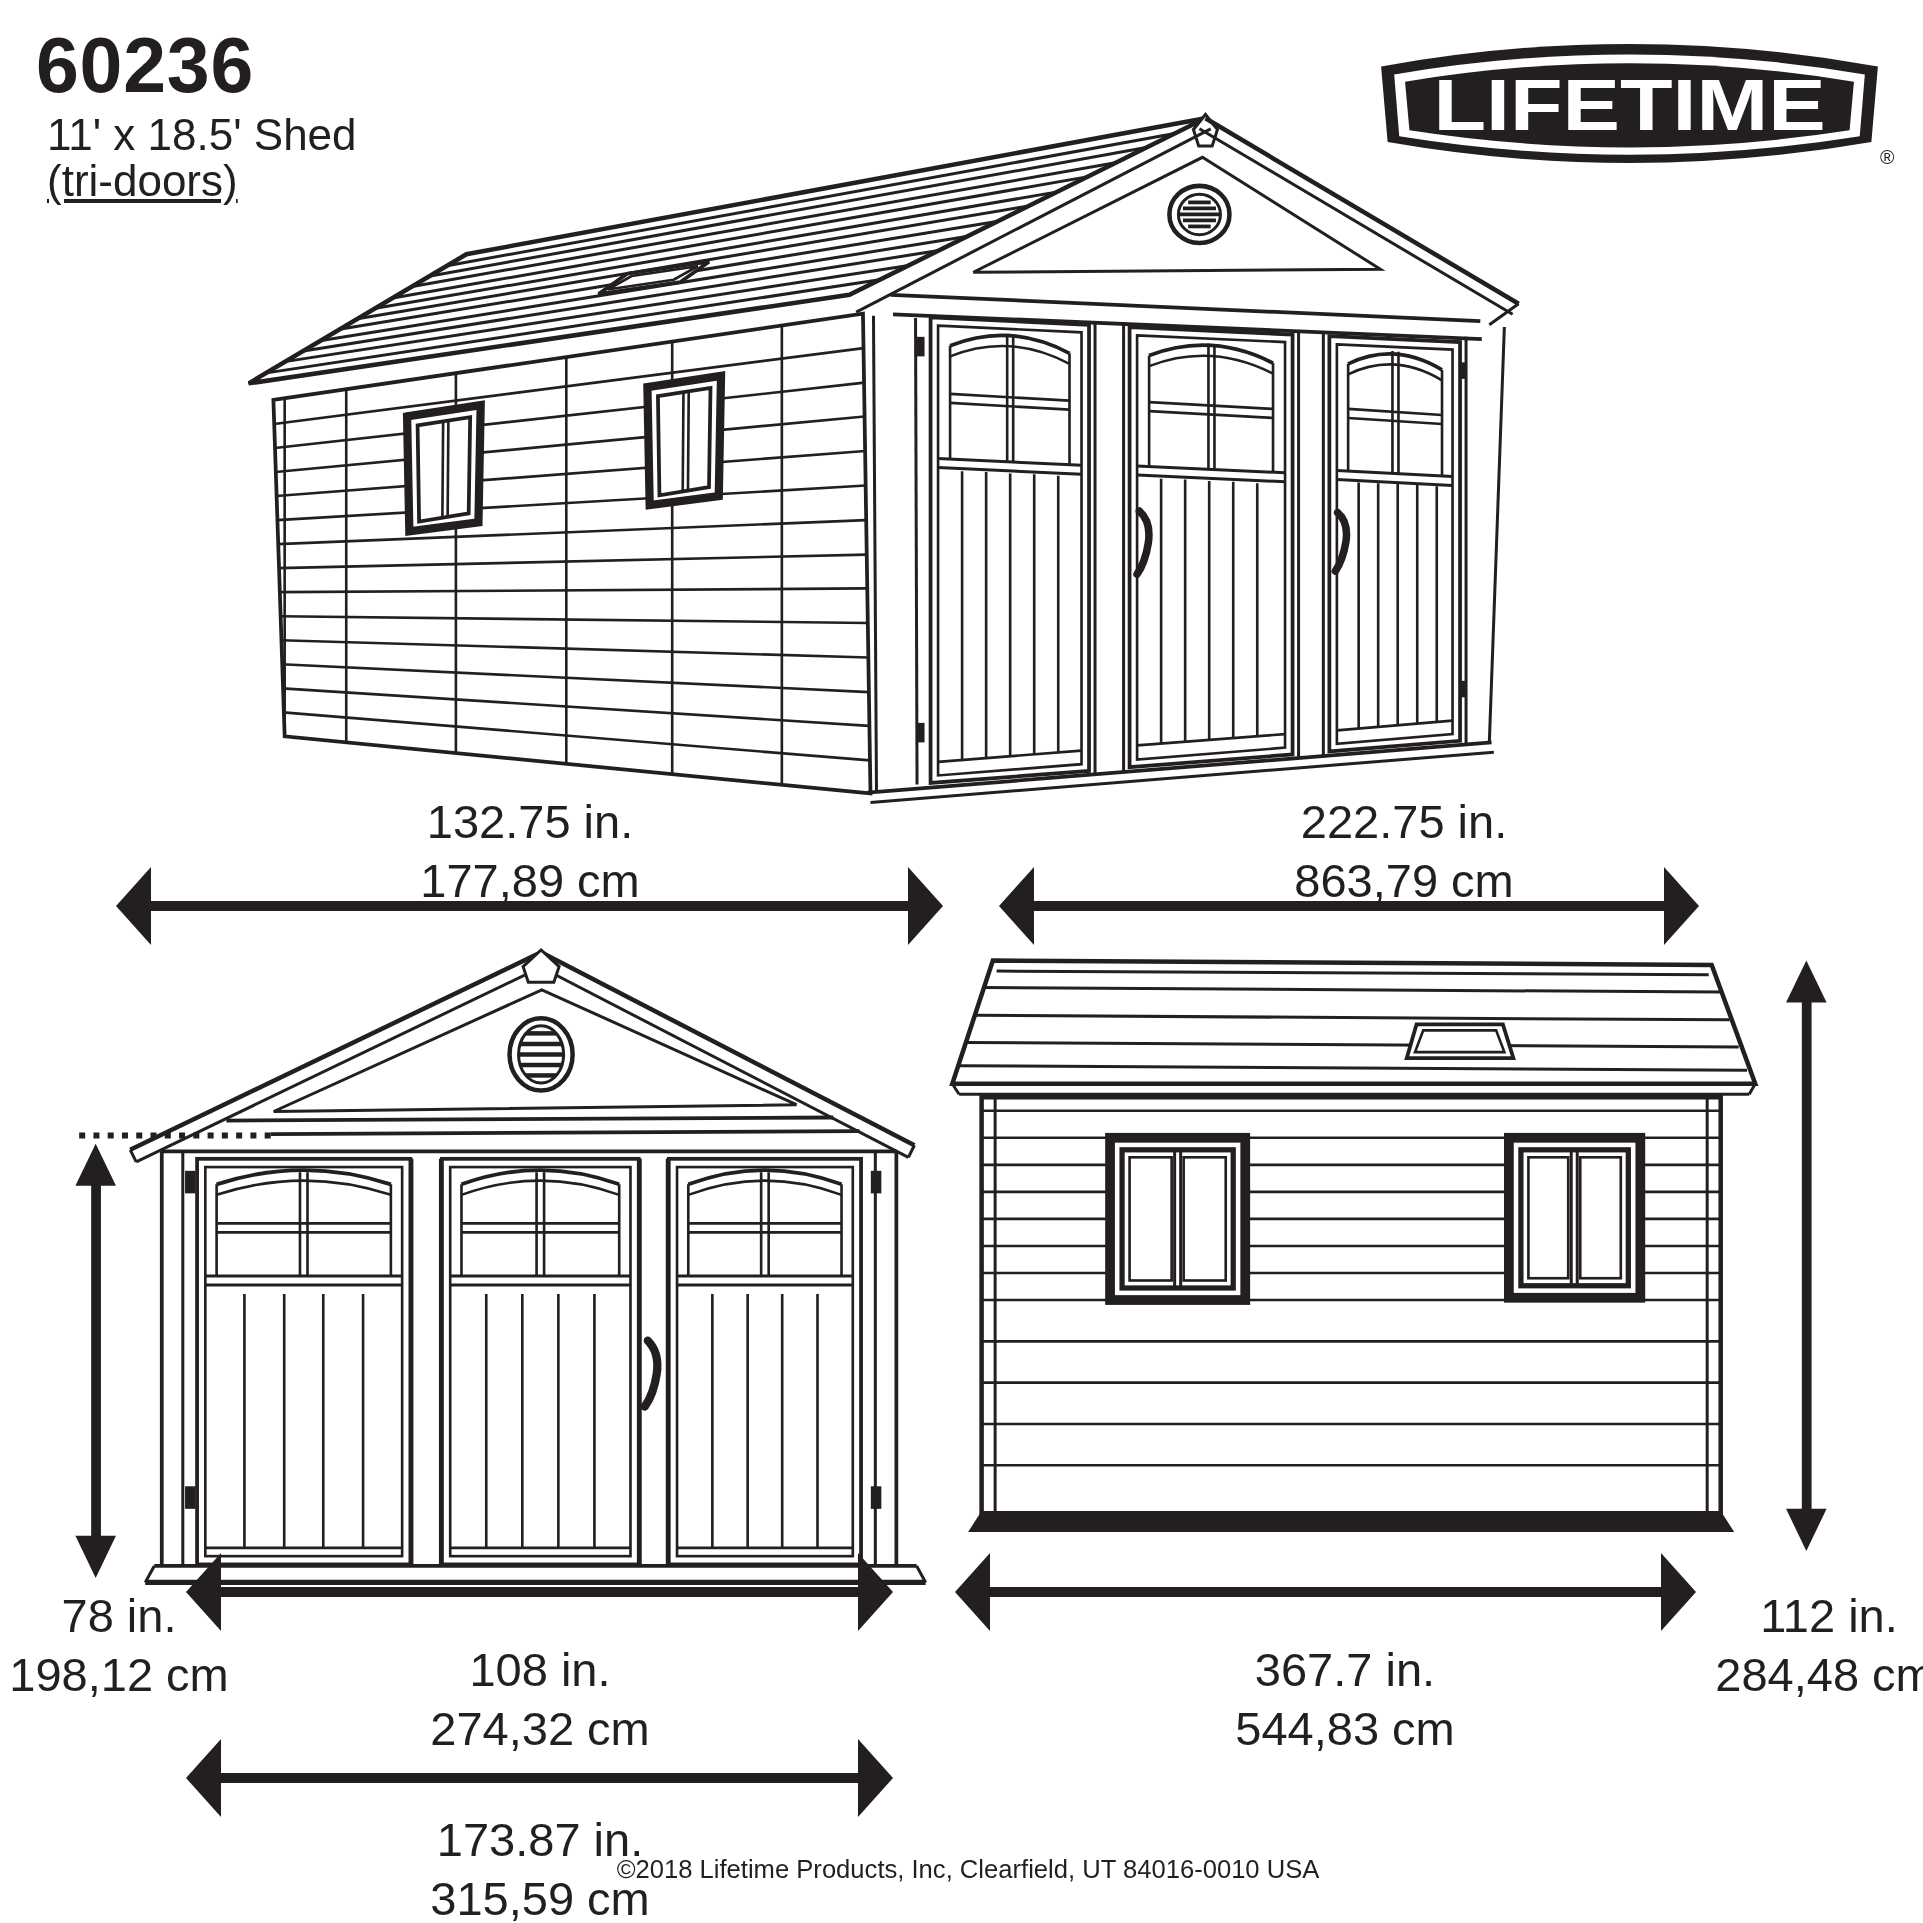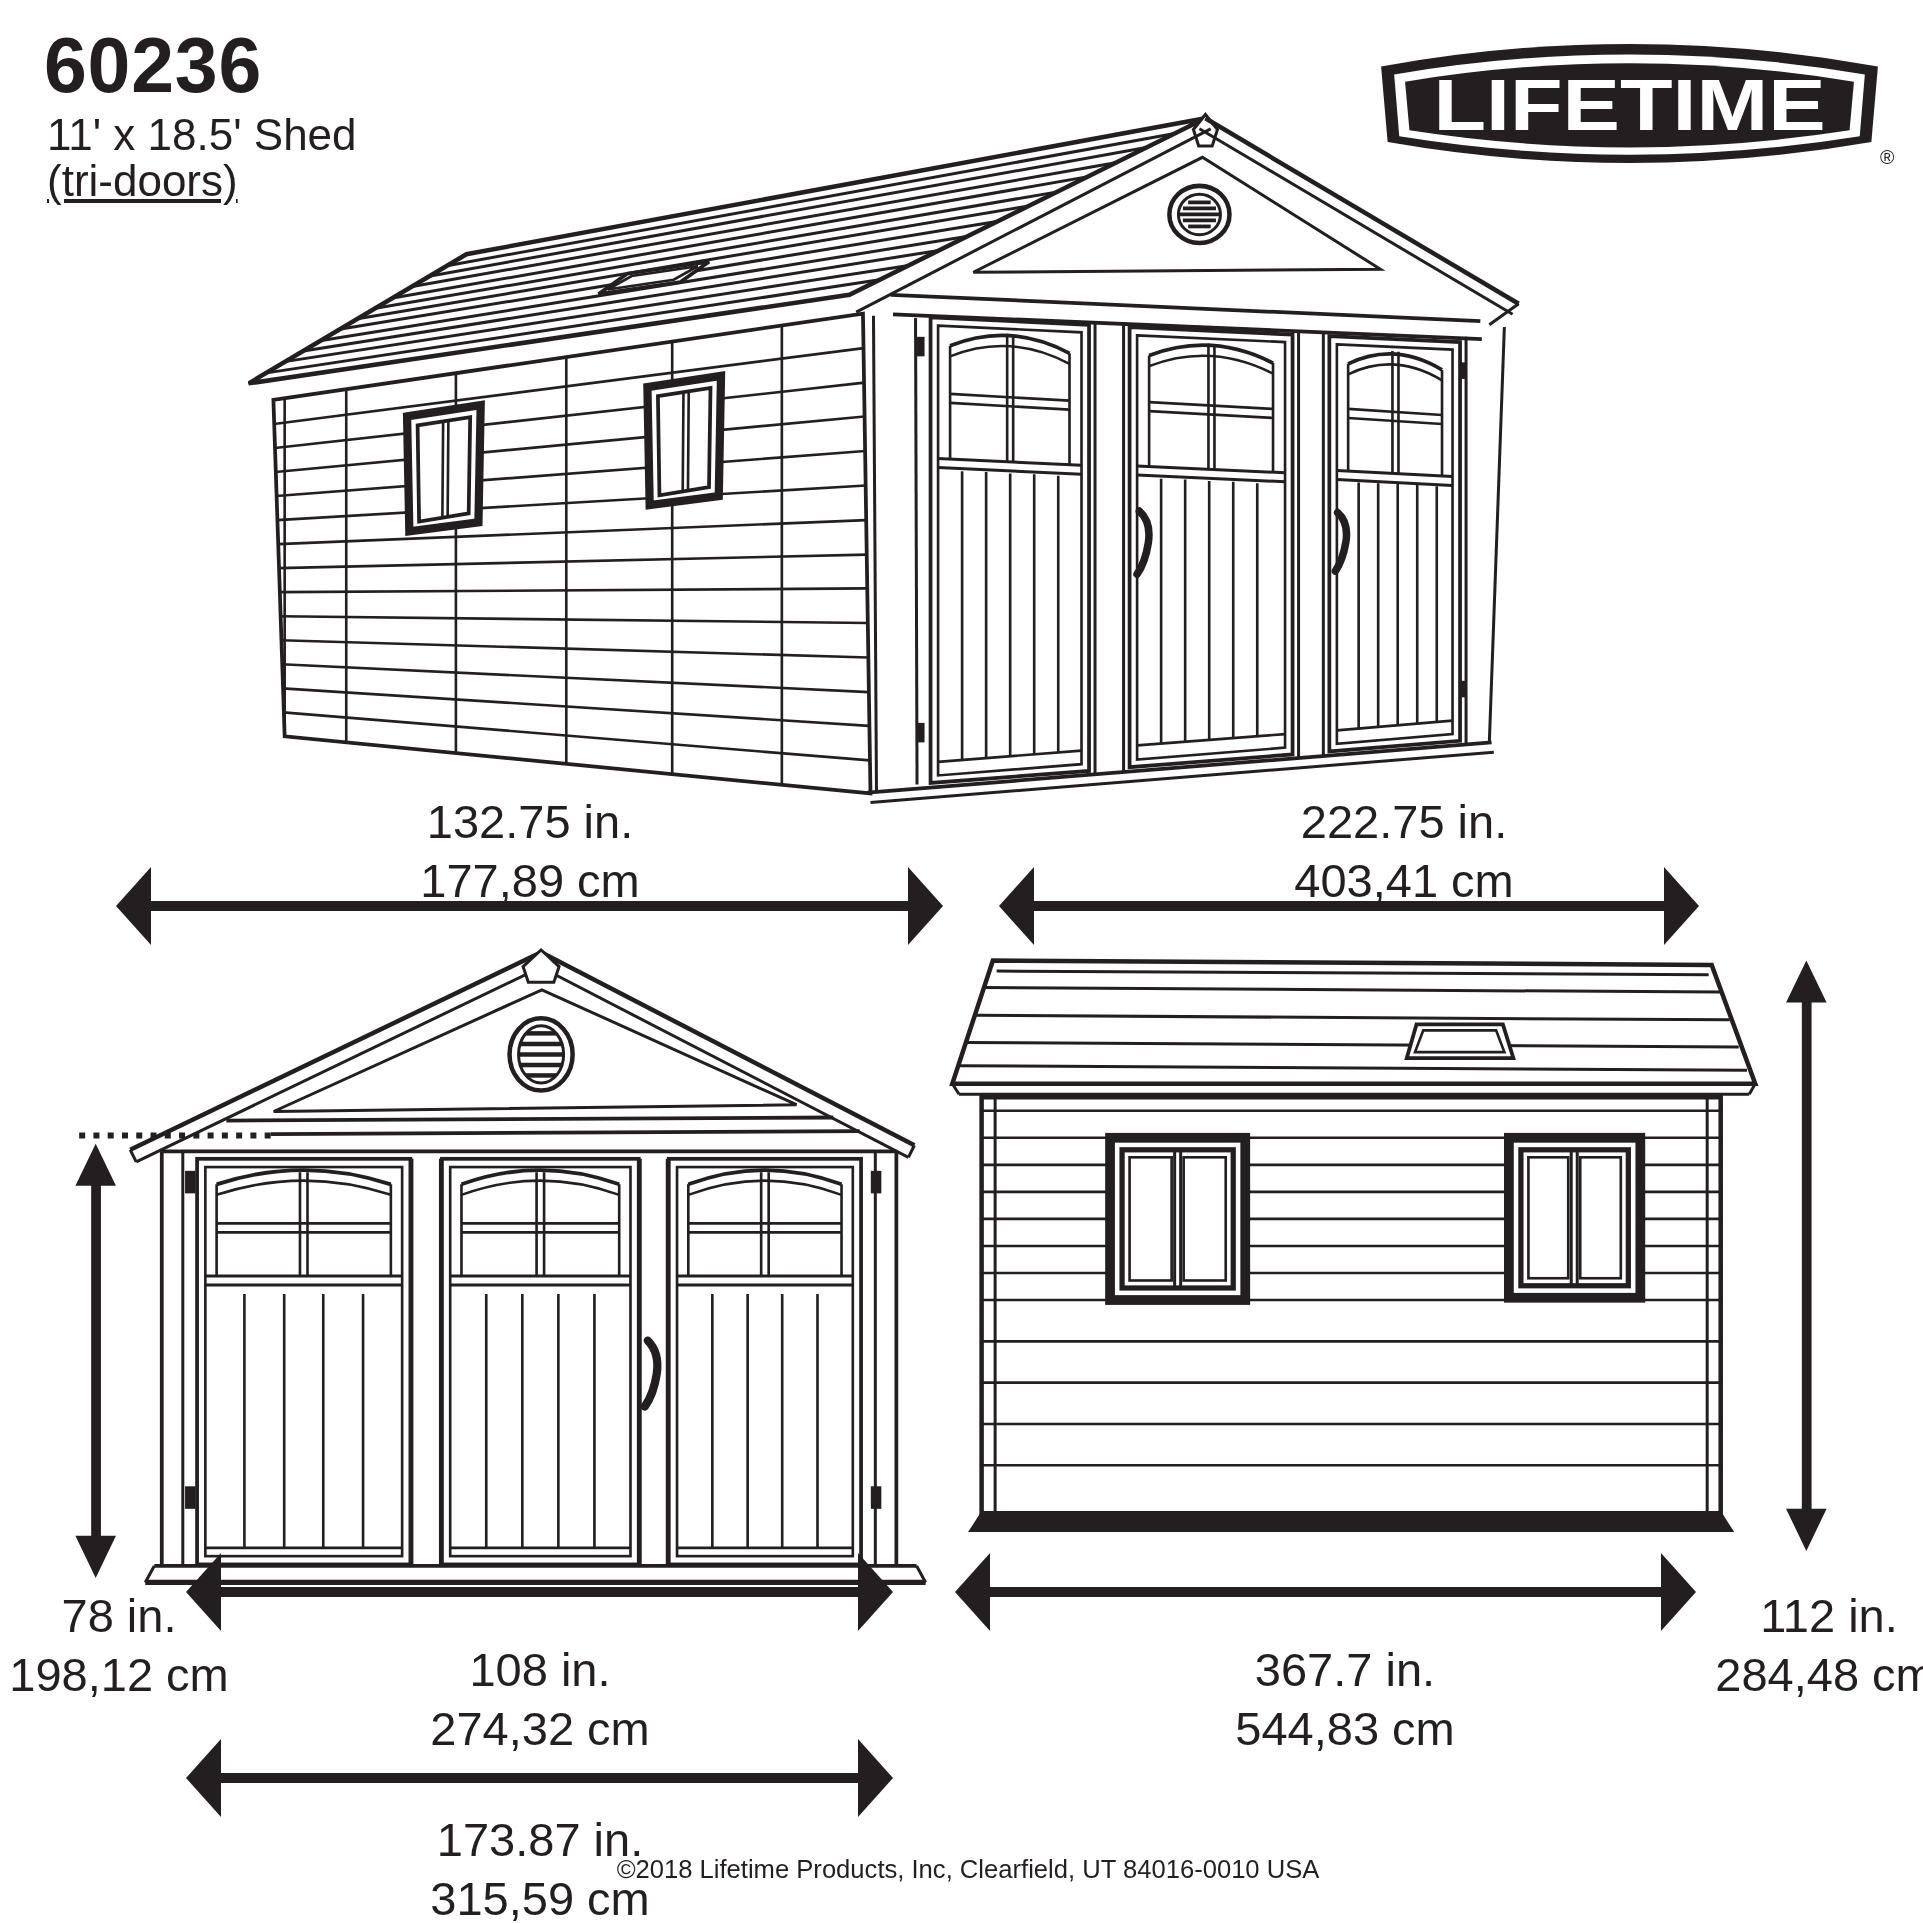--- a/index.html
+++ b/index.html
@@ -4,21 +4,21 @@
 <style>
   :root{ --ink:#231f20; --paper:#ffffff; }
   html,body{ margin:0; padding:0; }
   body{
     width:1924px; height:1924px; position:relative; overflow:hidden;
     background:var(--paper); color:var(--ink);
     font-family:"Liberation Sans", sans-serif;
   }
   .abs{ position:absolute; }
   
-  .model{ left:44px; top:21px; font-size:77px; font-weight:700; letter-spacing:0.8px; }
+  .model{ left:36px; top:21px; font-size:77px; font-weight:700; letter-spacing:0.8px; }
   .sub1{ left:47px; top:110px; font-size:44px; }
   .sub2{ left:47px; top:156px; font-size:44px;text-decoration:underline; }
   
   .dim{ transform:translateX(-50%); font-size:47px; white-space:nowrap; line-height:1; }
   
   .copy{ transform:translateX(-50%); font-size:25.6px; white-space:nowrap;text-align:right; }
   .regmark{ left:1880px; top:146px; font-size:19.5px; }
   
   .harrow{ height:9.8px; background:var(--ink); }
   .harrow::before{ content:""; position:absolute; left:-35px; top:50%; transform:translateY(-50%);
@@ -338,21 +338,21 @@
 <div class="abs harrow" style="left:151px;top:901px;width:757px"></div>
 <div class="abs harrow" style="left:1034px;top:901px;width:630px"></div>
 <div class="abs harrow" style="left:221px;top:1587px;width:637px"></div>
 <div class="abs harrow" style="left:221px;top:1773px;width:637px"></div>
 <div class="abs harrow" style="left:990px;top:1587px;width:671px"></div>
 
 <div class="abs dim" style="left:530px;top:798px">132.75 in.</div>
 <div class="abs dim" style="left:530px;top:857px">177,89 cm</div>
 
 <div class="abs dim" style="left:1404px;top:798px">222.75 in.</div>
-<div class="abs dim" style="left:1404px;top:857px">403,41 cm</div>
+<div class="abs dim" style="left:1404px;top:857px">863,79 cm</div>
 
 <div class="abs dim" style="left:119px;top:1592px">78 in.</div>
 <div class="abs dim" style="left:119px;top:1651px">198,12 cm</div>
 
 <div class="abs dim" style="left:540px;top:1646px">108 in.</div>
 <div class="abs dim" style="left:540px;top:1705px">274,32 cm</div>
 
 <div class="abs dim" style="left:540px;top:1816px">173.87 in.</div>
 <div class="abs dim" style="left:540px;top:1875px">315,59 cm</div>
 

